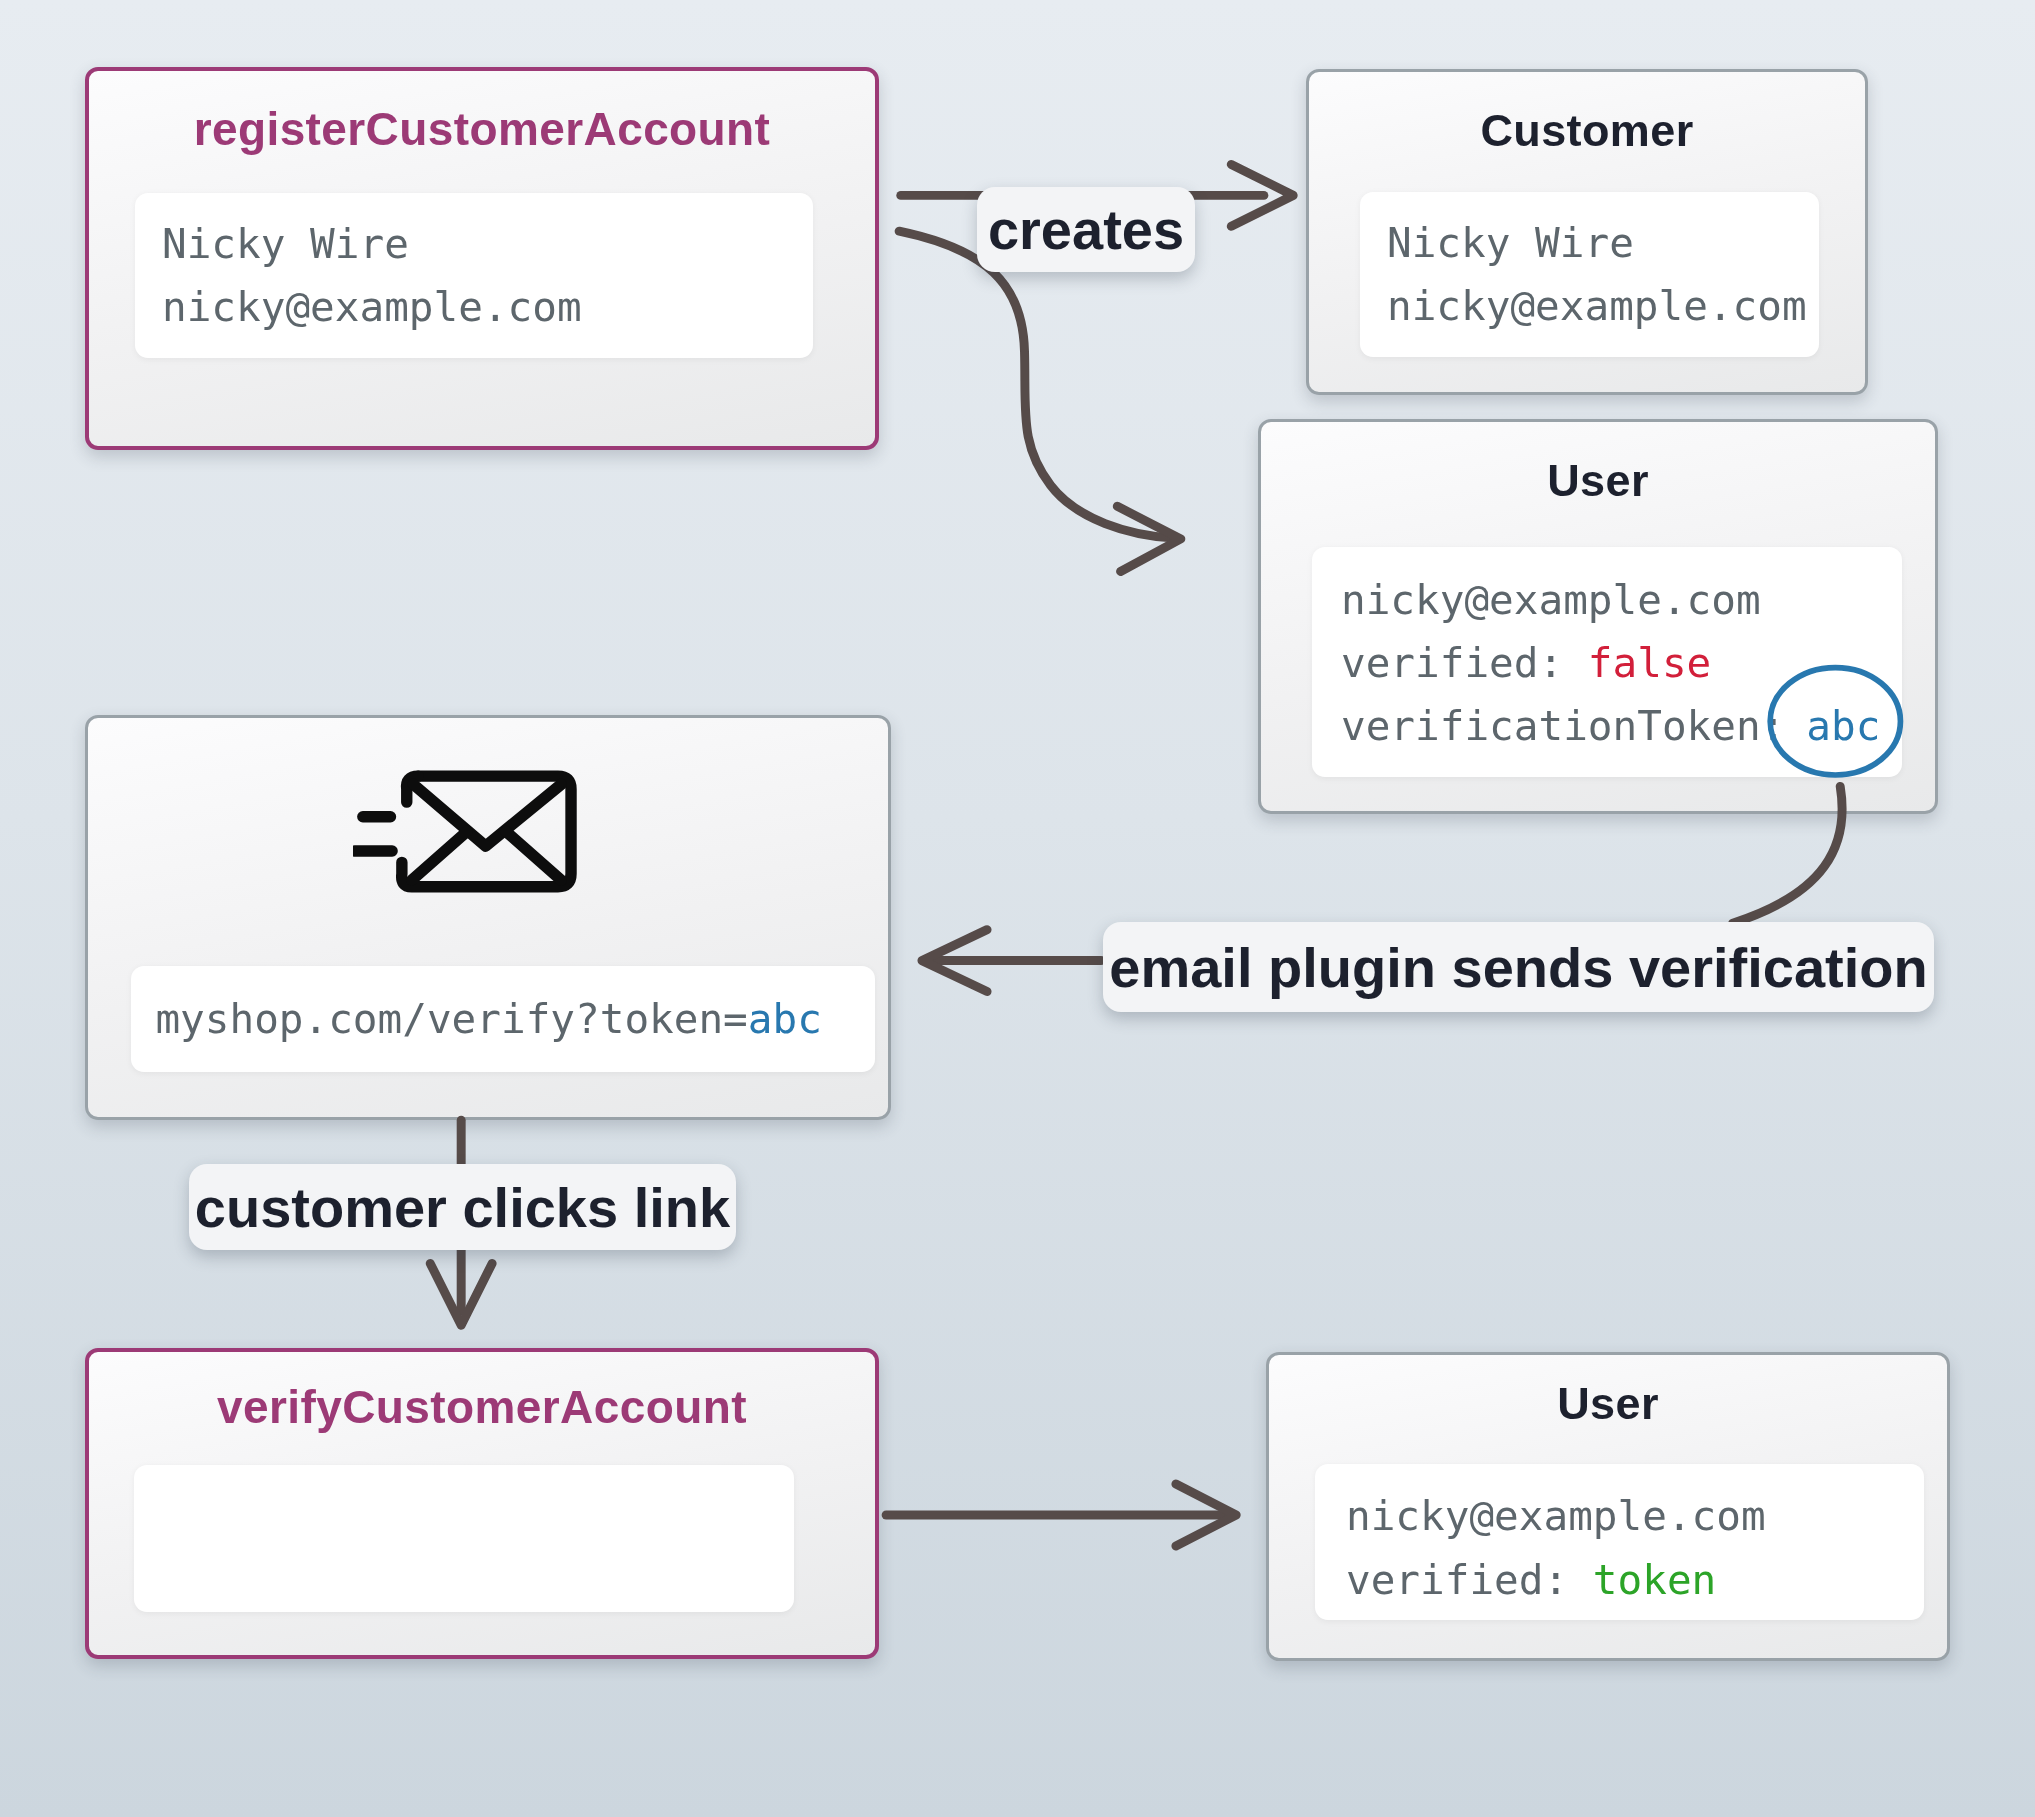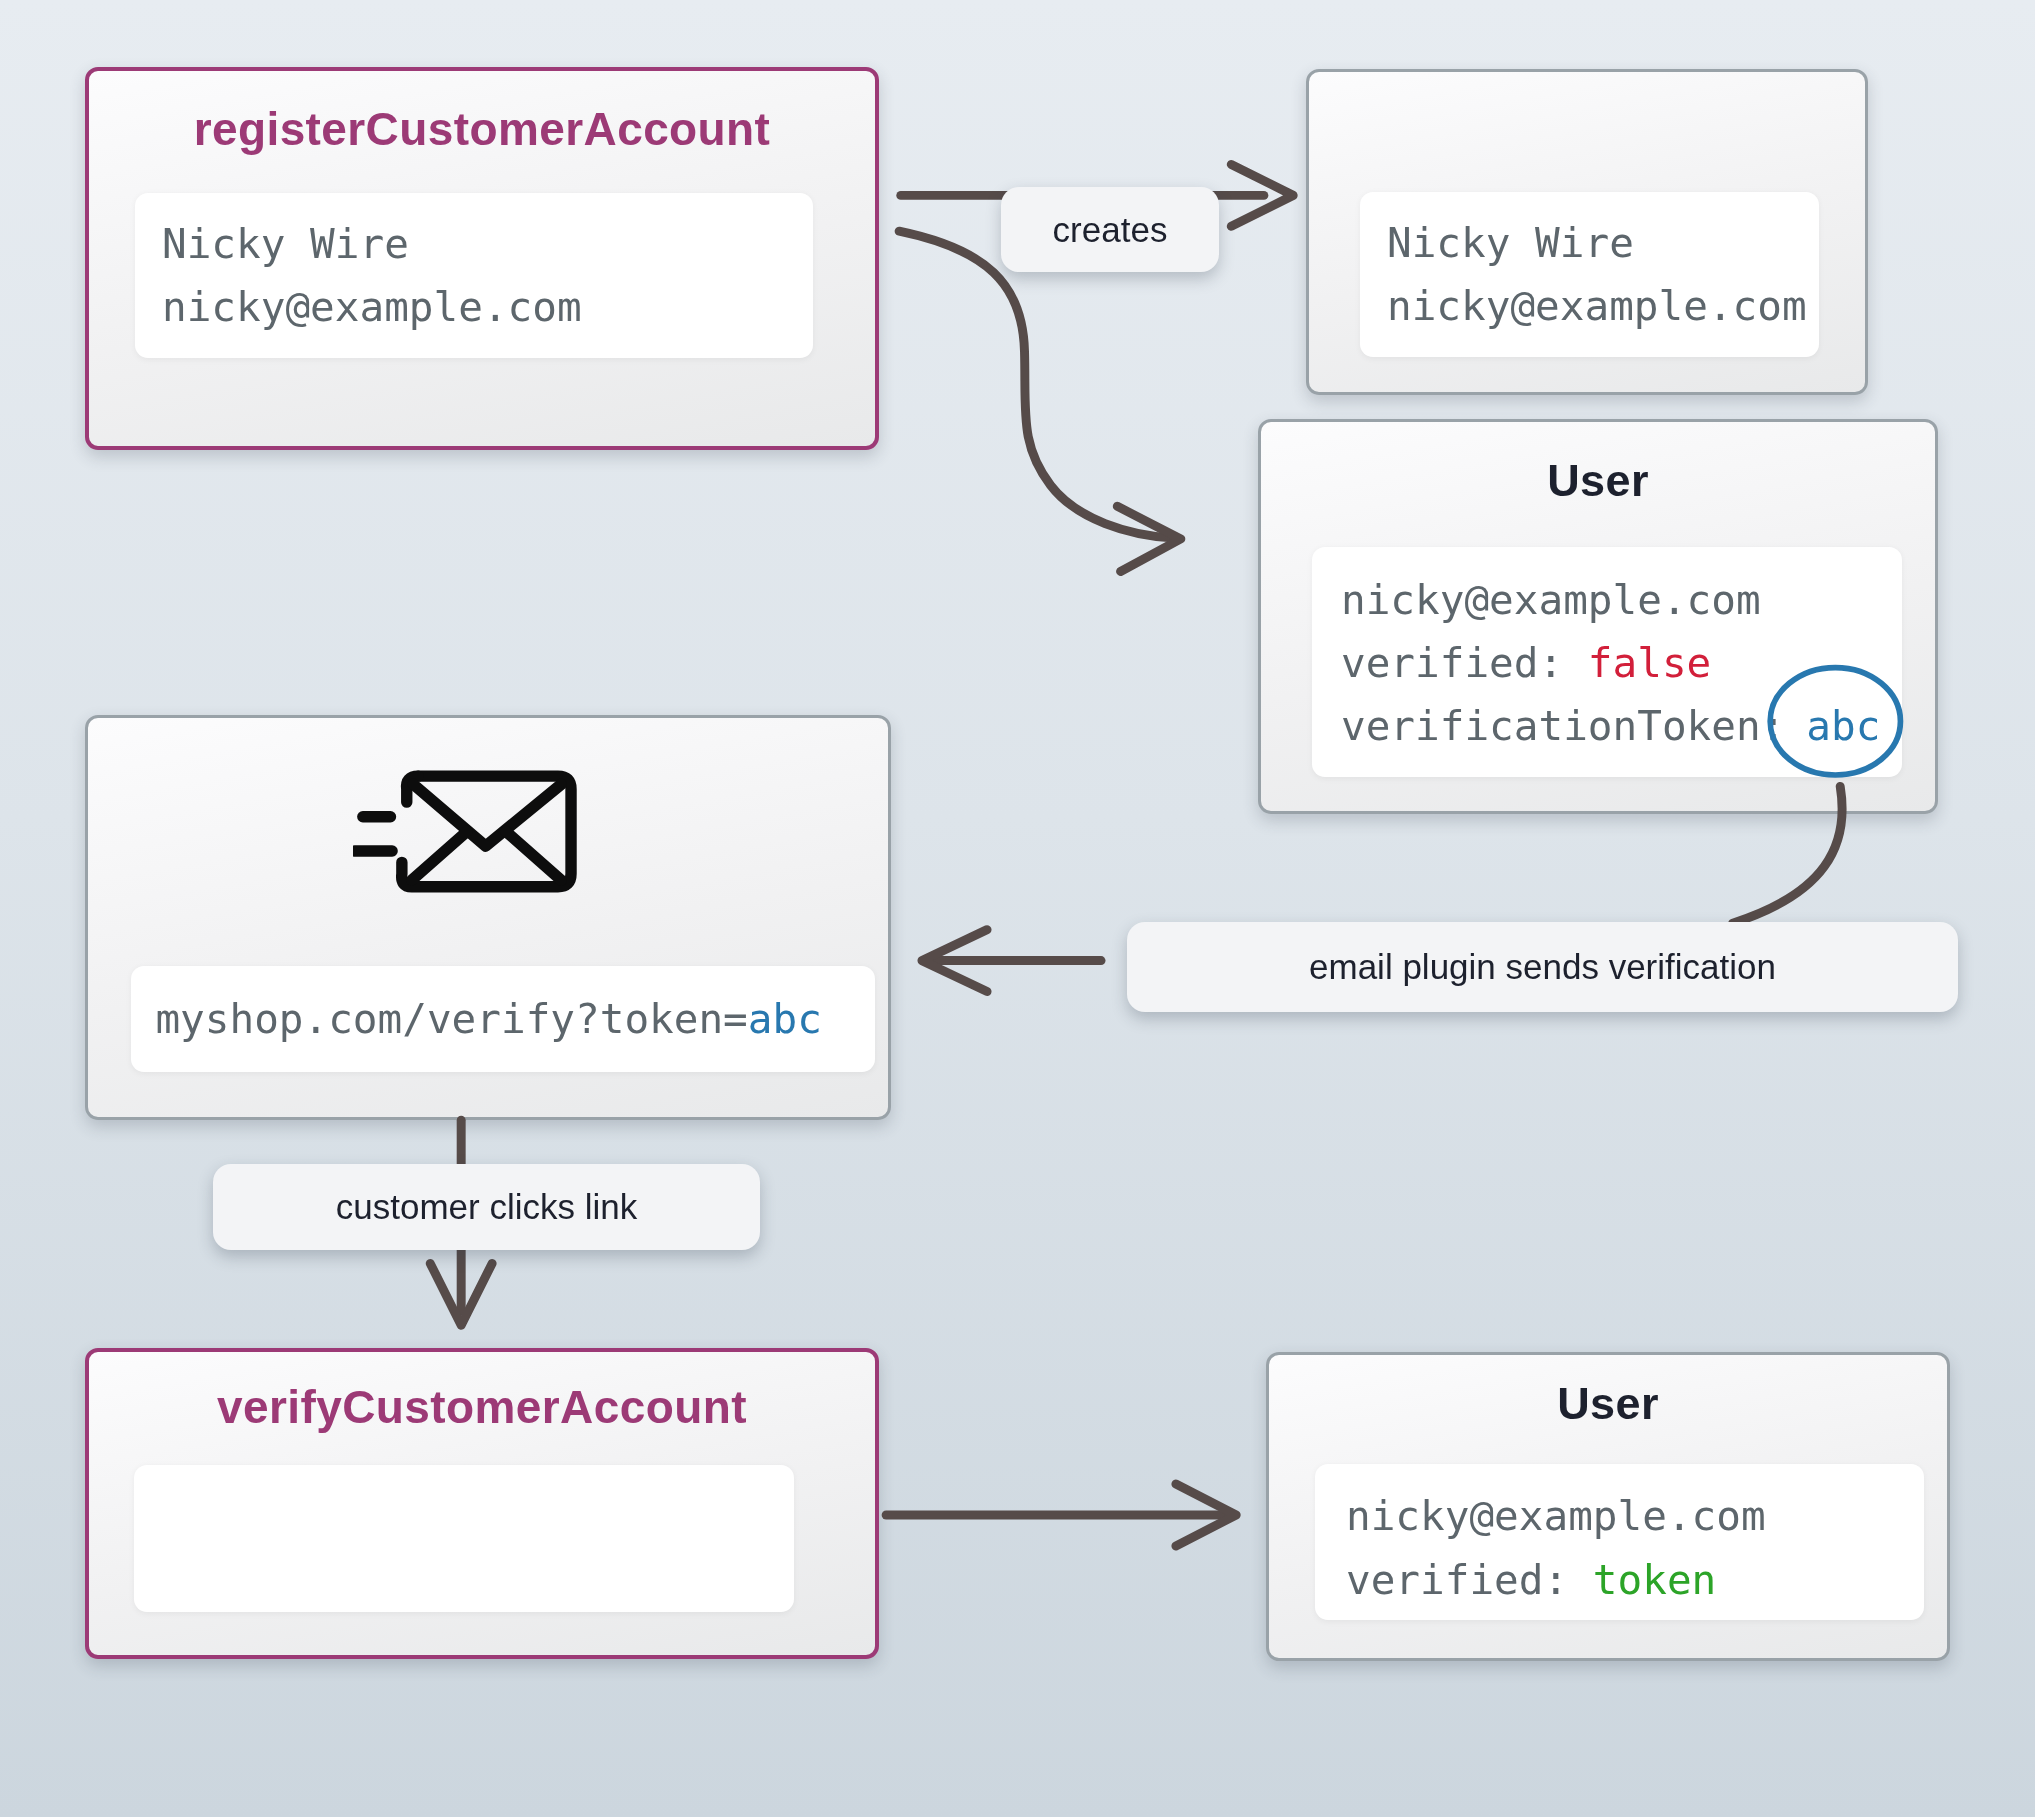--- a/index.html
+++ b/index.html
@@ -38,23 +38,23 @@
   }
   .code-line{ display:block; }
   .red{ color:var(--red); }
   .blue{ color:var(--blue); }
   .green{ color:var(--green); }
   .token-gap{ margin-left:21px; }
   .edge-label{
     position:absolute; z-index:3;
     background:var(--label-bg); border-radius:18px;
     box-shadow:0 6.5px 14.7px rgba(45,55,70,.25);
-    color:var(--navy); font-weight:400; font-size:35px;
+    color:var(--navy); font-weight:700; font-size:56px;
     display:flex; align-items:center; justify-content:center;
-    box-sizing:border-box; white-space:nowrap;margin-left:24px;
+    box-sizing:border-box; white-space:nowrap;
   }
   svg.overlay{
     position:absolute; left:0; top:0; z-index:2; pointer-events:none;
   }
   svg.overlay .arrow{
     fill:none; stroke:var(--arrow); stroke-width:11;
     stroke-linecap:round; stroke-linejoin:round;
   }
   svg.overlay .token-circle{
     fill:none; stroke:var(--blue); stroke-width:7;
@@ -72,20 +72,21 @@
 
   <div class="node purple" style="left:85px; top:67px; width:794px; height:383px;">
     <div class="node-title" style="padding-top:34px;">registerCustomerAccount</div>
     <div class="code-box" style="left:46px; top:122px; width:678px; height:165px; padding:20.4px 0 0 27px; line-height:63px;">
       <span class="code-line">Nicky Wire</span>
       <span class="code-line">nicky@example.com</span>
     </div>
   </div>
 
   <div class="node" style="left:1306px; top:69px; width:562px; height:326px;">
+    <div class="node-title" style="padding-top:34px;">Customer</div>
     <div class="code-box" style="left:51px; top:120px; width:459px; height:165px; padding:20.4px 0 0 27px; line-height:63px;">
       <span class="code-line">Nicky Wire</span>
       <span class="code-line">nicky@example.com</span>
     </div>
   </div>
 
   <div class="node" style="left:1258px; top:419px; width:680px; height:395px;">
     <div class="node-title" style="padding-top:34px;">User</div>
     <div class="code-box" style="left:51px; top:125px; width:590px; height:230px; padding:22px 0 0 29px; line-height:63px;">
       <span class="code-line">nicky@example.com</span>

